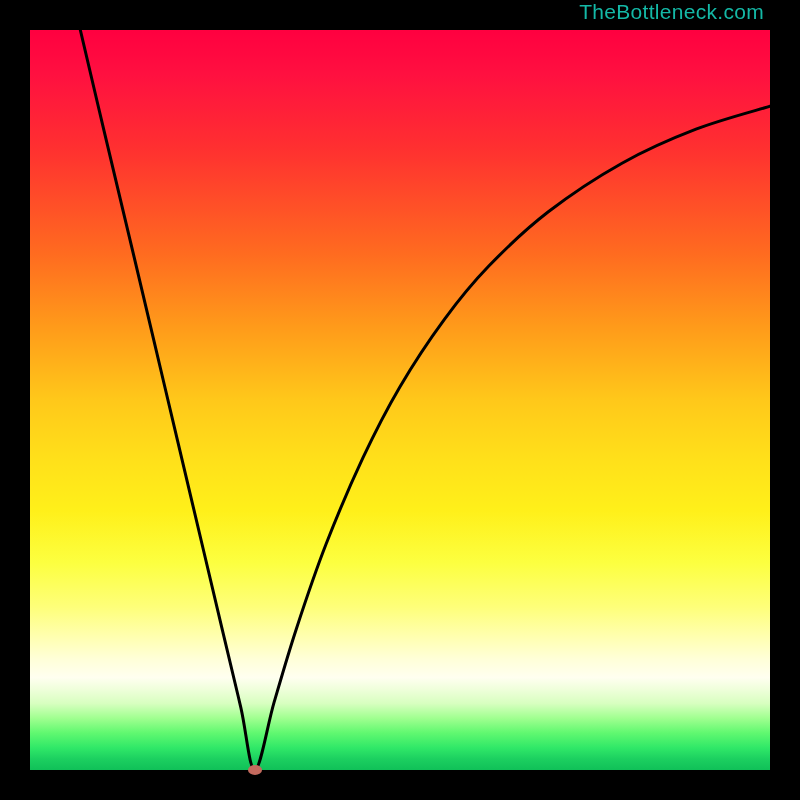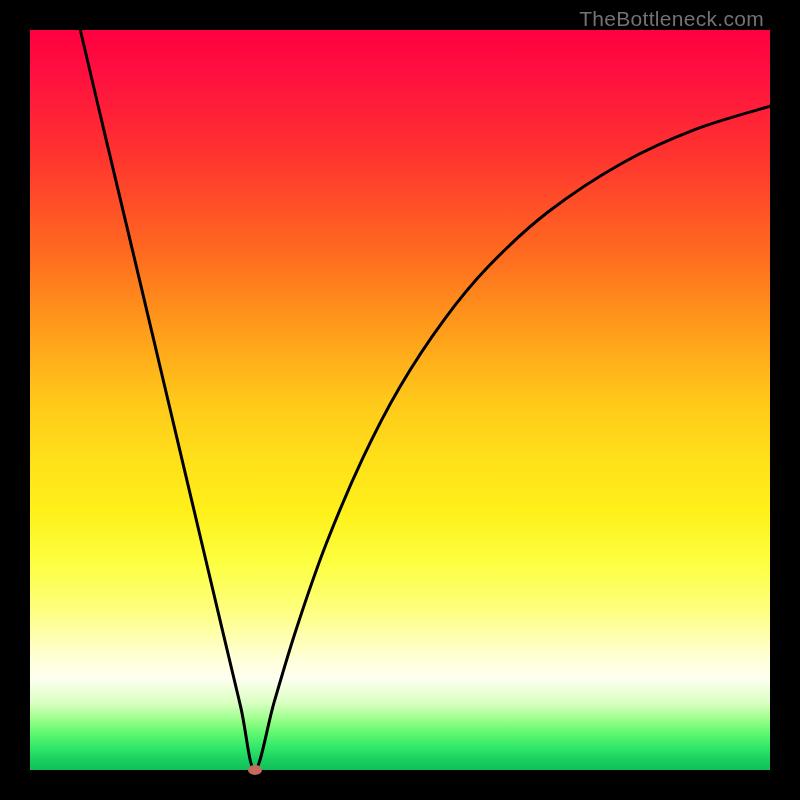--- a/index.html
+++ b/index.html
@@ -42,23 +42,23 @@
       #d8ffc0 91%,
       #a0ff90 93%,
       #60f870 95%,
       #30e868 97%,
       #1cd060 98.5%,
       #10c058 100%
     );
   }
   .watermark {
     position: absolute;
-    top: 7px;
+    top: 0;
     right: 36px;
-    color: #737373;
+    color: #14b8a6;
     font-size: 21px;
     font-weight: 500;
     letter-spacing: 0.3px;
   }
   svg.curve {
     position: absolute;
     left: 0;
     top: 0;
     width: 100%;
     height: 100%;

